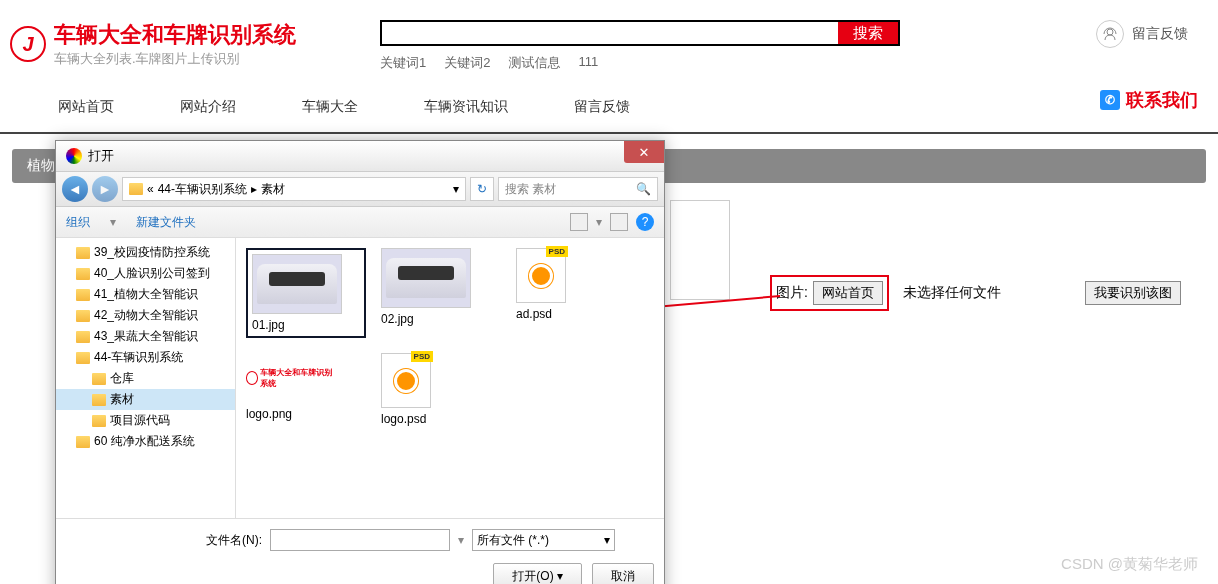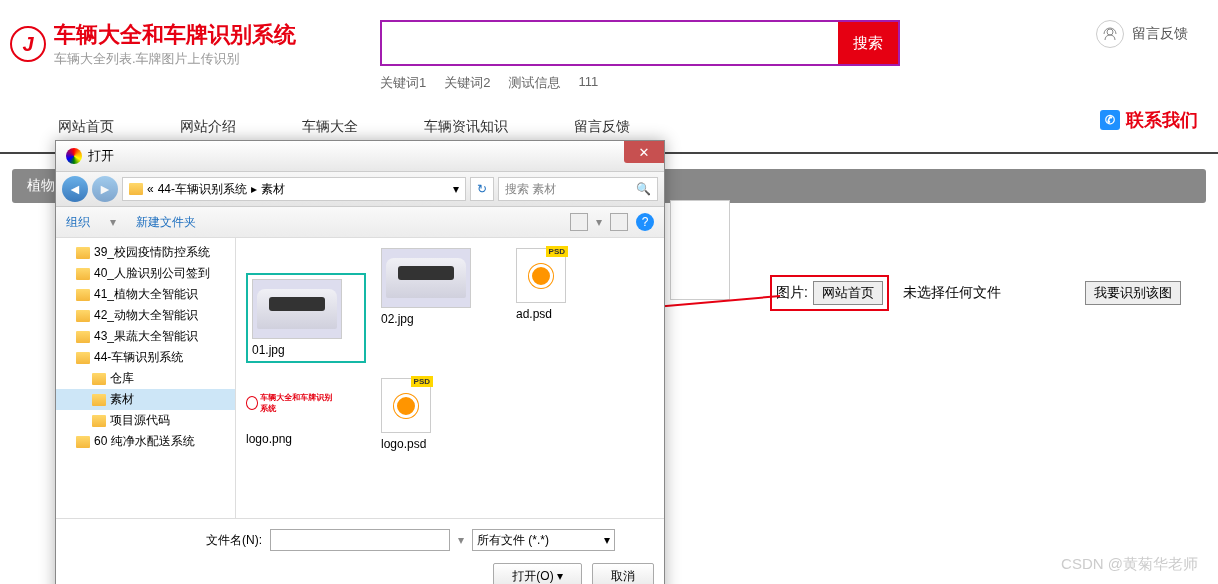--- a/index.html
+++ b/index.html
@@ -5,21 +5,21 @@
     * { margin: 0; padding: 0; box-sizing: border-box; font-family: "Microsoft YaHei", Arial, sans-serif; }
     body { background: #fff; width: 1218px; height: 584px; position: relative; overflow: hidden; }
     
     .header { display: flex; align-items: flex-start; padding: 20px 10px 10px; }
     .logo-section { display: flex; align-items: center; gap: 8px; width: 370px; }
     .logo-circle { width: 36px; height: 36px; border: 2px solid #e60012; border-radius: 50%; display: flex; align-items: center; justify-content: center; color: #e60012; font-weight: bold; font-style: italic; font-size: 20px; }
     .logo-text { display: flex; flex-direction: column; }
     .logo-title { color: #e60012; font-size: 22px; font-weight: bold; }
     .logo-sub { color: #999; font-size: 13px; }
     .search-section { flex: 1; }
-    .search-box { display: flex; border: 2px solid #a21caf; height: 46px; width: 520px; }
+    .search-box { display: flex; border: 2px solid #000000; height: 26px; width: 520px; }
     .search-input { flex: 1; border: none; padding: 0 8px; outline: none; }
     .search-btn { width: 60px; background: #e60012; color: #fff; border: none; font-size: 15px; cursor: pointer; }
     .keywords { padding-top: 8px; color: #666; font-size: 13px; display: flex; gap: 18px; }
     .feedback { display: flex; align-items: center; gap: 8px; padding-right: 20px; color: #555; font-size: 14px; }
     .feedback-icon { width: 28px; height: 28px; border-radius: 50%; border: 1px solid #ccc; display: flex; align-items: center; justify-content: center; }
     
     .nav { display: flex; gap: 50px; padding: 10px 50px; border-bottom: 2px solid #444; position: relative; }
     .nav-item { color: #333; font-size: 14px; padding: 6px 8px; }
     .nav-item.active { background: #444; color: #fff; }
     .contact { position: absolute; right: 20px; top: 6px; display: flex; align-items: center; gap: 6px; color: #e60012; font-size: 18px; font-weight: bold; }
@@ -48,21 +48,21 @@
     
     .dialog-body { display: flex; height: 280px; }
     .tree { width: 180px; border-right: 1px solid #ddd; overflow: hidden; font-size: 12px; padding: 4px 0; }
     .tree-item { padding: 2px 6px 2px 20px; display: flex; align-items: center; gap: 4px; white-space: nowrap; }
     .tree-item.indent { padding-left: 36px; }
     .tree-item.selected { background: #cde6f7; }
     .folder-icon { width: 14px; height: 12px; background: linear-gradient(#ffd86b, #f5b83d); border-radius: 1px; flex-shrink: 0; }
     
     .file-grid { flex: 1; padding: 10px; display: flex; flex-wrap: wrap; gap: 15px; align-content: flex-start; }
     .file-item { width: 120px; display: flex; flex-direction: column; gap: 4px; font-size: 12px; }
-    .file-item.highlighted { border: 2px solid #14b8a6; padding: 4px; margin-top: 25px; }
+    .file-item.highlighted { border: 2px solid #0f172a; padding: 4px; }
     .thumb { width: 90px; height: 60px; background: #dde; border: 1px solid #ccc; display: flex; align-items: center; justify-content: center; position: relative; overflow: hidden; }
     .car-white { width: 80px; height: 40px; background: linear-gradient(#f0f0f5, #d0d0dd); border-radius: 8px 8px 2px 2px; position: relative; }
     .car-white::before { content: ''; position: absolute; top: 8px; left: 12px; right: 12px; height: 14px; background: #333; border-radius: 3px; }
     .psd-thumb { width: 50px; height: 55px; background: #fff; border: 1px solid #ccc; position: relative; display: flex; align-items: center; justify-content: center; }
     .psd-badge { position: absolute; top: -3px; right: -3px; background: #ffd700; color: #333; font-size: 8px; padding: 1px 3px; font-weight: bold; }
     .psd-eye { width: 24px; height: 24px; border-radius: 50%; background: #ff9500; border: 3px solid #fff; box-shadow: 0 0 0 1px #ff9500; }
     .logo-thumb { width: 90px; height: 50px; display: flex; align-items: center; justify-content: center; gap: 2px; }
     .logo-thumb-circle { width: 14px; height: 14px; border: 1.5px solid #e60012; border-radius: 50%; }
     .logo-thumb-text { font-size: 8px; color: #e60012; font-weight: bold; }
     

